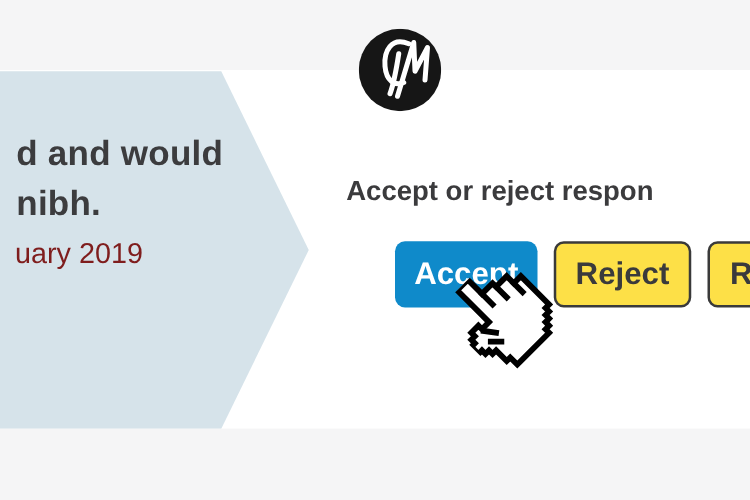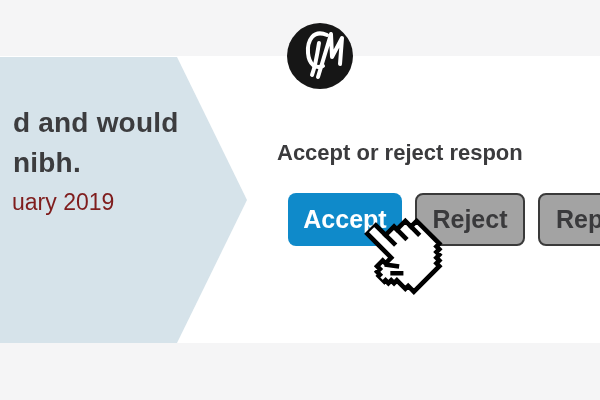--- a/index.html
+++ b/index.html
@@ -27,24 +27,24 @@
     font-size:21px;line-height:28px;font-style:italic;color:#47494b;white-space:nowrap;
   }
   .main-heading{
     position:absolute;left:277px;top:140px;
     font-size:22px;font-weight:bold;color:#3b3b3d;white-space:nowrap;
   }
   .btn{
     position:absolute;top:193px;height:53px;box-sizing:border-box;
     border-radius:8px;font-size:25px;font-weight:bold;
     display:flex;align-items:center;justify-content:center;
-    font-family:inherit;cursor:pointer;white-space:nowrap;
+    font-family:inherit;cursor:pointer;white-space:nowrap;margin-left:28px;
   }
   .btn-primary{left:288px;width:114px;background:#0f8aca;color:#ffffff;border:none;}
-  .btn-outline{background:#a3a3a3;color:#3a3a3c;border:2px solid #3a3a3a;}
+  .btn-outline{background:#fde047;color:#3a3a3c;border:2px solid #3a3a3a;}
   .btn-reject{left:415px;width:110px;}
   .btn-reply{left:538px;width:112px;justify-content:flex-start;padding-left:16px;}
   .cursor-wrap{
     position:absolute;left:340px;top:228px;width:72px;height:80px;
     transform:rotate(-45deg);transform-origin:30px 0px;pointer-events:none;
   }
 </style>
 </head>
 <body>
 

